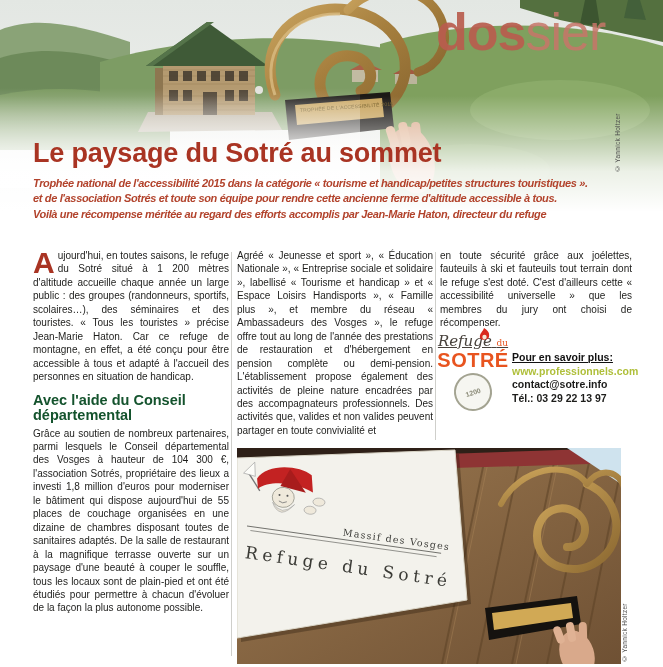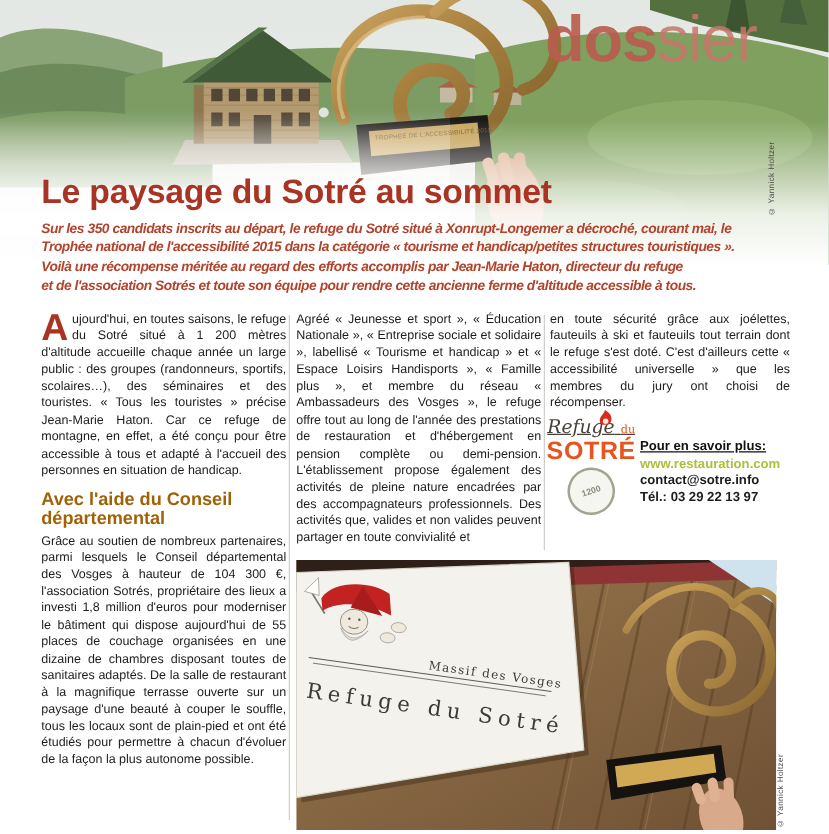--- a/index.html
+++ b/index.html
@@ -24,21 +24,21 @@
   
   .col{position:absolute;top:249px;font-size:10px;line-height:13.45px;text-align:justify;
        color:#1d1d1b;hyphens:auto;-webkit-hyphens:auto;}
   .col1{left:33px;width:196px;}
   .col2{left:237px;width:196px;}
   .col3{left:440px;width:192px;}
   .col p{margin:0;}
   .col2 p{max-height:197px;overflow:hidden;}
   .dropcap{float:left;font-size:30px;line-height:25px;font-weight:bold;color:#a93423;
            padding:1px 3px 0 0;}
-  .subhead{margin:9px 0 3px 0;font-size:14.5px;line-height:15.5px;font-weight:bold;color:#a16207;
+  .subhead{margin:9px 0 3px 0;font-size:14.5px;line-height:15.5px;font-weight:bold;color:#14532d;
            text-align:left;}
   .colrule{position:absolute;width:1px;background:#cfcfcb;}
   .rule1{left:231px;top:252px;height:404px;}
   .rule2{left:435px;top:252px;height:188px;}
   
   .sotre-logo{position:absolute;left:437px;top:334px;width:72px;text-align:center;}
   .sotre-line1{font-family:"DejaVu Serif",serif;font-style:italic;font-size:15px;color:#47413b;
                line-height:15px;text-decoration:underline;}
   .sotre-line1 .du{font-size:9px;color:#e8541f;font-style:normal;}
   .sotre-name{font-size:20px;line-height:19px;font-weight:bold;color:#e8541f;letter-spacing:.5px;
@@ -157,24 +157,23 @@
 
       <rect x="0" y="96" width="663" height="116" fill="url(#fadeA)"></rect>
       <rect x="0" y="88" width="360" height="100" fill="url(#fadeB)"></rect>
     </svg>
     <div class="dossier"><span class="b">dos</span><span class="l">sier</span></div>
   </div>
   <div class="credit credit-top">© Yannick Holtzer</div>
 
   <h1 class="title">Le paysage du Sotré au sommet</h1>
   <div class="intro">
-    <div>Sur les 350 candidats inscrits au départ, le refuge du Sotré situé à Xonrupt-Longemer a décroché, courant mai, le</div>
     <div>Trophée national de l'accessibilité 2015 dans la catégorie « tourisme et handicap/petites structures touristiques ».</div>
+    <div>et de l'association Sotrés et toute son équipe pour rendre cette ancienne ferme d'altitude accessible à tous.</div>
     <div>Voilà une récompense méritée au regard des efforts accomplis par Jean-Marie Haton, directeur du refuge</div>
-    <div>et de l'association Sotrés et toute son équipe pour rendre cette ancienne ferme d'altitude accessible à tous.</div>
   </div>
 
   <div class="colrule rule1"></div>
   <div class="colrule rule2"></div>
 
   <div class="col col1">
     <p><span class="dropcap">A</span><span>ujourd'hui, en toutes saisons, le refuge du Sotré situé à 1 200 mètres d'altitude accueille chaque année un large public : des groupes (randonneurs, sportifs, scolaires…), des séminaires et des touristes. « Tous les touristes » précise Jean-Marie Haton. Car ce refuge de montagne, en effet, a été conçu pour être accessible à tous et adapté à l'accueil des personnes en situation de handicap.</span></p>
     <h2 class="subhead">Avec l'aide du Conseil départemental</h2>
     <p>Grâce au soutien de nombreux partenaires, parmi lesquels le Conseil départemental des Vosges à hauteur de 104 300 €, l'association Sotrés, propriétaire des lieux a investi 1,8 million d'euros pour moderniser le bâtiment qui dispose aujourd'hui de 55 places de couchage organisées en une dizaine de chambres disposant toutes de sanitaires adaptés. De la salle de restaurant à la magnifique terrasse ouverte sur un paysage d'une beauté à couper le souffle, tous les locaux sont de plain-pied et ont été étudiés pour permettre à chacun d'évoluer de la façon la plus autonome possible.</p>
   </div>
@@ -192,21 +191,21 @@
       <path d="M3,12 C2,7 6,6 7,2 C10,4 13,6 12,11 C11,14 5,15 3,12 Z" fill="#d92b1f"></path>
       <circle cx="7.5" cy="11" r="2.2" fill="#f3e9d8"></circle>
     </svg>
     <div class="sotre-line1"><span>Refuge</span> <span class="du">du</span></div>
     <div class="sotre-name">SOTRÉ</div>
     <div class="stamp">1200</div>
   </div>
 
   <div class="contact">
     <div class="head">Pour en savoir plus:</div>
-    <div class="web">www.restauration.com</div>
+    <div class="web">www.professionnels.com</div>
     <div class="mail">contact@sotre.info</div>
     <div class="tel">Tél.: 03 29 22 13 97</div>
   </div>
 
 
   <div class="photo-bottom">
     <svg width="384" height="216" viewBox="0 0 384 216">
       <defs>
         <linearGradient id="wood" x1="0" y1="0" x2="1" y2="1">
           <stop offset="0" stop-color="#9c7950"></stop>

